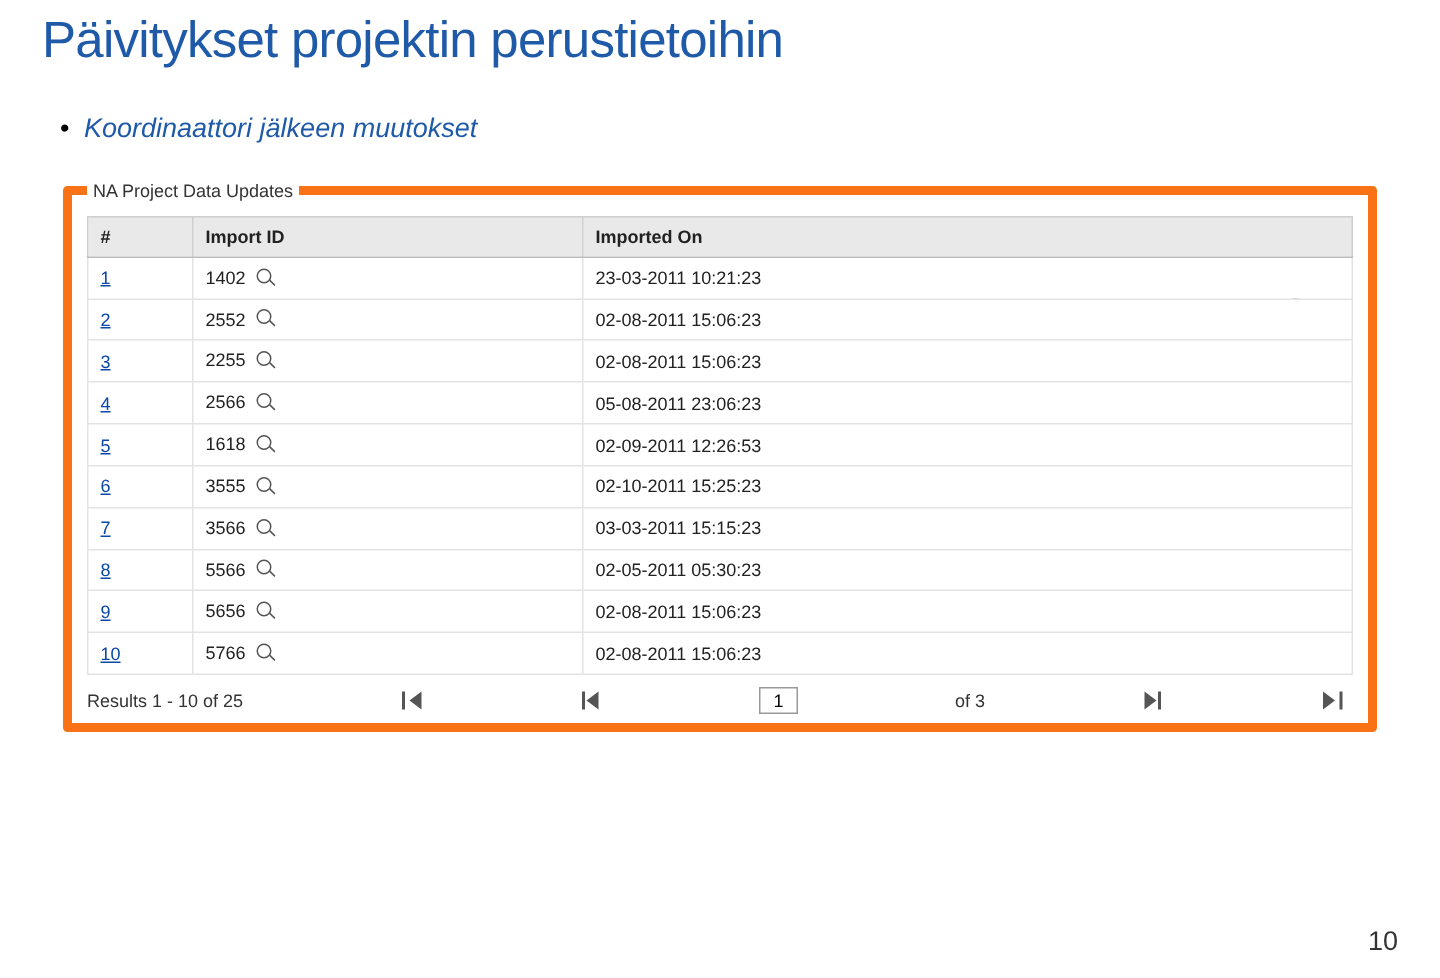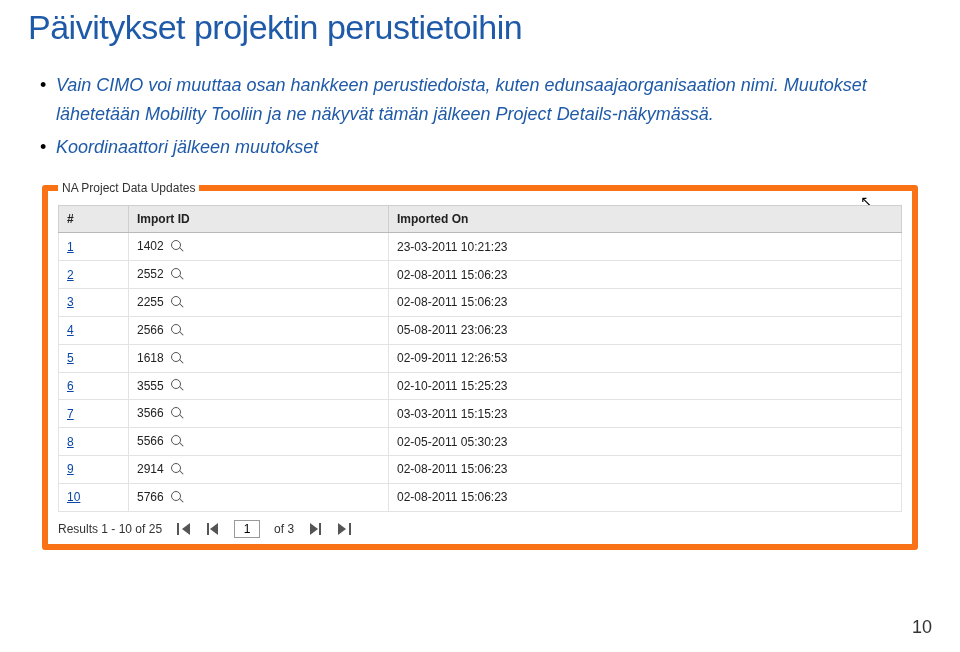--- a/index.html
+++ b/index.html
@@ -123,21 +123,21 @@
     content: "";
     position: absolute;
     left: 9px; top: 9px;
     width: 5px; height: 0;
     border-top: 1.5px solid #555;
     transform: rotate(45deg);
   }
 
   .pager {
     display: flex;
-    justify-content: flex-start;
+    justify-content: space-between;
     align-items: center;
     gap: 14px;
     margin-top: 8px;
     padding-right: 6px;
     font-size: 12px;
     color: #333;
   }
   .pager .navbtn {
     display: inline-flex;
     align-items: center;
@@ -161,21 +161,20 @@
     color: #333;
   }
 </style>
 </head>
 <body>
 
 <div class="page">
   <h1 class="title">Päivitykset projektin perustietoihin</h1>
 
   <ul class="bullets">
-    <li>Vain CIMO voi muuttaa osan hankkeen perustiedoista, kuten edunsaajaorganisaation nimi. Muutokset lähetetään Mobility Tooliin ja ne näkyvät tämän jälkeen Project Details-näkymässä.</li>
     <li>Koordinaattori jälkeen muutokset</li>
   </ul>
 
   <div class="shot">
     <span class="cursor">↖</span>
 
     <fieldset class="group">
       <legend>NA Project Data Updates</legend>
 
       <table class="grid">
@@ -227,21 +226,21 @@
             <td><span>3566</span>&nbsp;&nbsp;<span class="mag"></span></td>
             <td>03-03-2011 15:15:23</td>
           </tr>
           <tr>
             <td><a class="rownum">8</a></td>
             <td><span>5566</span>&nbsp;&nbsp;<span class="mag"></span></td>
             <td>02-05-2011 05:30:23</td>
           </tr>
           <tr>
             <td><a class="rownum">9</a></td>
-            <td><span>2914</span>&nbsp;&nbsp;<span class="mag"></span></td>
+            <td><span>5656</span>&nbsp;&nbsp;<span class="mag"></span></td>
             <td>02-08-2011 15:06:23</td>
           </tr>
           <tr>
             <td><a class="rownum">10</a></td>
             <td><span>5766</span>&nbsp;&nbsp;<span class="mag"></span></td>
             <td>02-08-2011 15:06:23</td>
           </tr>
         </tbody>
       </table>
 

